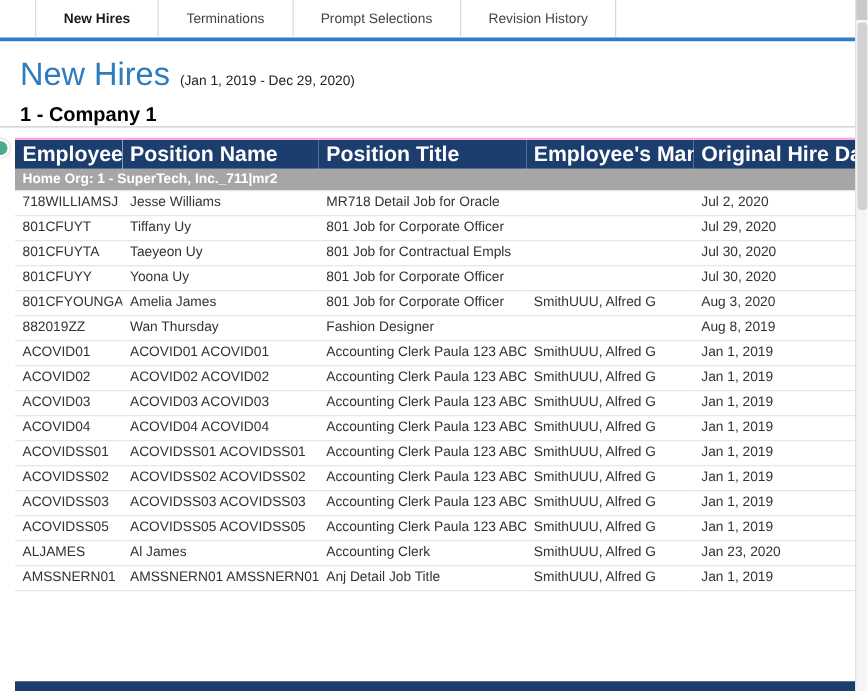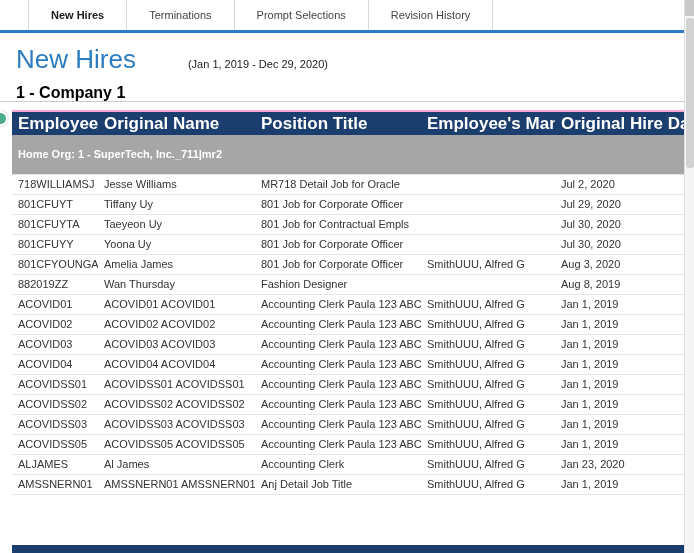--- a/index.html
+++ b/index.html
@@ -42,21 +42,21 @@
     position: absolute; top: 18px; left: 1px; width: 8px; height: 150px;
     background: #d2d2d2; border-radius: 3px;
   }
 
   
   .title-row {
     position: absolute; top: 44px; left: 16px;
     display: flex; align-items: baseline; gap: 8px;
   }
   .page-title { font-size: 26px; font-weight: 400; color: #2e7cc0; }
-  .date-range { font-size: 11px; color: #222; margin-left: 44px; }
+  .date-range { font-size: 11px; color: #222; }
   .subtitle {
     position: absolute; top: 84px; left: 16px;
     font-size: 16px; font-weight: bold; color: #000000;
   }
   .rule {
     position: absolute; top: 101px; left: 0; right: 10px; height: 0;
     border-top: 1px solid #cccccc;
   }
 
   
@@ -76,21 +76,21 @@
   table { border-collapse: collapse; table-layout: fixed; width: 672px; }
   th {
     background: #1c3e6e; color: #ffffff;
     font-size: 17px; font-weight: bold; text-align: left;
     padding: 5px 6px; line-height: 13px; white-space: nowrap; overflow: hidden;
     border-top: 2px solid #f9a8d4;
   }
   tr.group-row td {
     background: #a6a6a6; color: #ffffff;
     font-size: 11px; font-weight: bold;
-    padding: 13px 6px; line-height: 13px; white-space: nowrap; overflow: hidden;
+    padding: 2px 6px; line-height: 13px; white-space: nowrap; overflow: hidden;
   }
   tbody td {
     font-size: 11px; color: #333;
     padding: 3px 6px; line-height: 13px;
     border-bottom: 1px solid #e6e6e6;
     white-space: nowrap; overflow: hidden;
     background: #ffffff;
   }
   .date-col, td.date-cell, th.date-cell { text-align: left; }
   .bottom-bar {
@@ -130,21 +130,21 @@
     <colgroup>
       <col style="width:86px">
         <col style="width:157px">
         <col style="width:166px">
         <col style="width:134px">
         <col style="width:129px">
     </colgroup>
     <thead>
       <tr>
         <th>Employee ID</th>
-        <th>Original Name</th>
+        <th>Position Name</th>
         <th>Position Title</th>
         <th>Employee's Manager</th>
         <th class="date-cell">Original Hire Date</th>
       </tr>
     </thead>
     <tbody>
       <tr class="group-row">
         <td colspan="5">Home Org: 1 - SuperTech, Inc._711|mr2</td>
       </tr>
     <tr>

